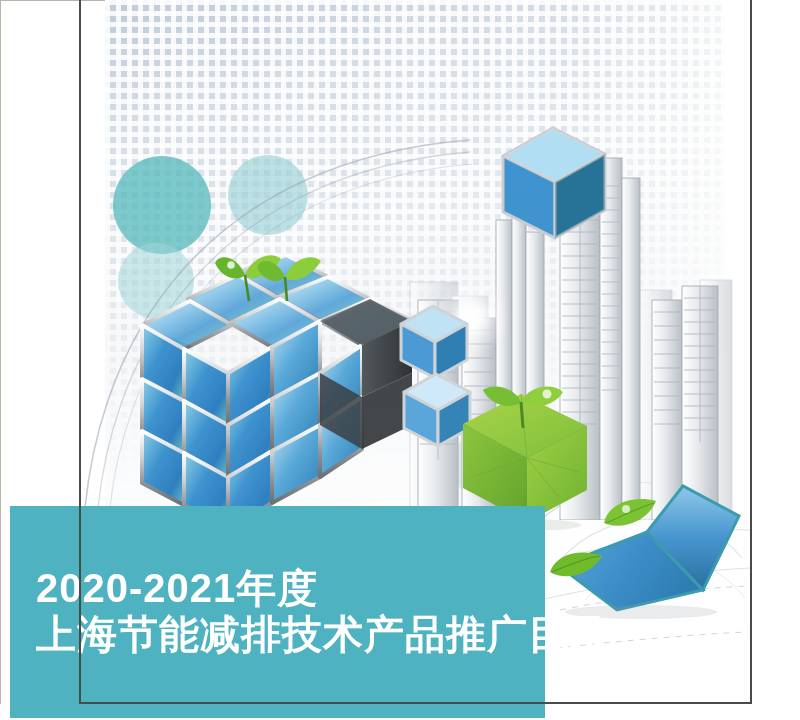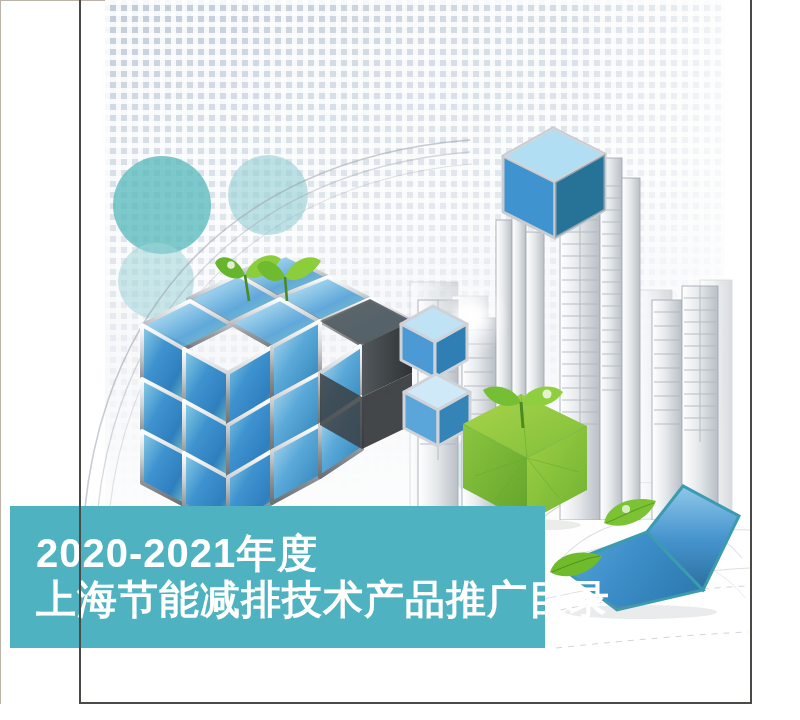--- a/index.html
+++ b/index.html
@@ -53,21 +53,21 @@
   #panels-blue{position:absolute;left:555px;top:480px;width:200px;height:150px;}
   #flare{position:absolute;left:432px;top:278px;width:78px;height:78px;
     background:radial-gradient(circle,rgba(255,255,255,1) 0%,rgba(255,255,255,.92) 18%,rgba(255,255,255,.35) 42%,rgba(255,255,255,0) 70%);}
 
   
   #sprouts{position:absolute;left:215px;top:243px;width:120px;height:62px;}
   #leaf-loose-1{position:absolute;left:600px;top:495px;width:60px;height:38px;}
   #leaf-loose-2{position:absolute;left:548px;top:548px;width:58px;height:36px;}
 
   
-  #title-banner{position:absolute;left:10px;top:506px;width:535px;height:142px;
+  #title-banner{position:absolute;left:10px;top:506px;width:535px;height:212px;
     background:#4eb2c0;display:flex;flex-direction:column;justify-content:center;
     padding-left:26px;box-sizing:border-box;}
   #title-line-1{color:#ffffff;font-size:40px;font-weight:700;letter-spacing:1px;
     line-height:1.06;white-space:nowrap;}
   #title-line-2{color:#ffffff;font-size:40px;font-weight:700;letter-spacing:1px;
     line-height:1.12;white-space:nowrap;margin-top:2px;}
 </style>
 </head>
 <body>
 

